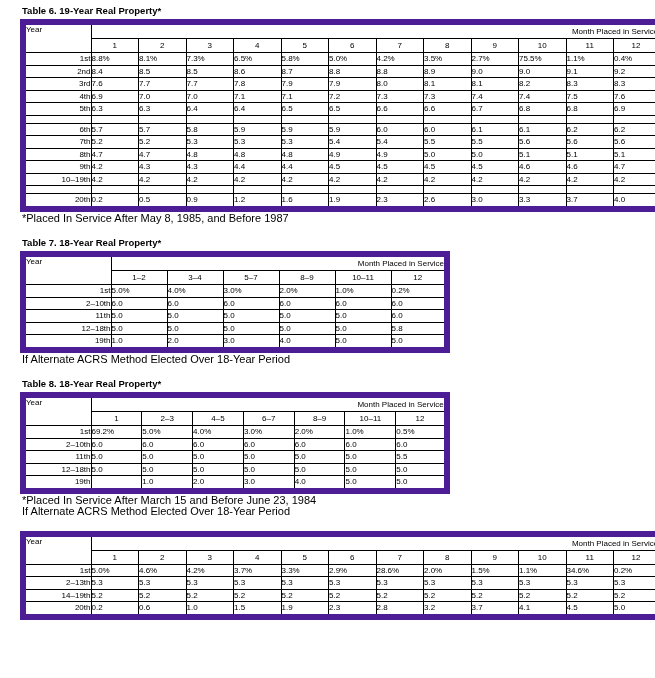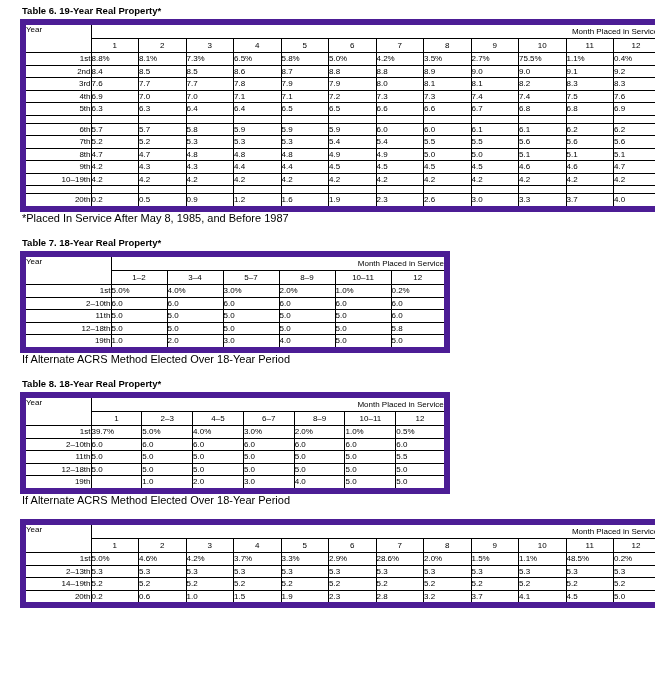--- a/index.html
+++ b/index.html
@@ -440,21 +440,21 @@
               <th class="hdr-cell">4–5</th>
               <th class="hdr-cell">6–7</th>
               <th class="hdr-cell">8–9</th>
               <th class="hdr-cell">10–11</th>
               <th class="hdr-cell">12</th>
             </tr>
           </thead>
           <tbody>
             <tr>
               <td class="rowlabel">1st</td>
-              <td class="datacell">39.7%</td>
+              <td class="datacell">69.2%</td>
               <td class="datacell">5.0%</td>
               <td class="datacell">4.0%</td>
               <td class="datacell">3.0%</td>
               <td class="datacell">2.0%</td>
               <td class="datacell">1.0%</td>
               <td class="datacell">0.5%</td>
             </tr>
             <tr>
               <td class="rowlabel">2–10th</td>
               <td class="datacell">6.0</td>
@@ -490,20 +490,21 @@
               <td class="datacell"></td>
               <td class="datacell">1.0</td>
               <td class="datacell">2.0</td>
               <td class="datacell">3.0</td>
               <td class="datacell">4.0</td>
               <td class="datacell">5.0</td>
               <td class="datacell">5.0</td>
             </tr>
           </tbody>
         </table>
+        <div class="footnote">*Placed In Service After March 15 and Before June 23, 1984</div>
         <div class="footnote">If Alternate ACRS Method Elected Over 18-Year Period</div>
         <div class="spacer-lg"></div>
       </div>
       <div>
         <table class="grid t9">
           <colgroup>
             <col class="c0">
             <col class="cx">
             <col class="cx">
             <col class="cx">
@@ -543,21 +544,21 @@
               <td class="datacell">5.0%</td>
               <td class="datacell">4.6%</td>
               <td class="datacell">4.2%</td>
               <td class="datacell">3.7%</td>
               <td class="datacell">3.3%</td>
               <td class="datacell">2.9%</td>
               <td class="datacell">28.6%</td>
               <td class="datacell">2.0%</td>
               <td class="datacell">1.5%</td>
               <td class="datacell">1.1%</td>
-              <td class="datacell">48.5%</td>
+              <td class="datacell">34.6%</td>
               <td class="datacell">0.2%</td>
             </tr>
             <tr>
               <td class="rowlabel">2–13th</td>
               <td class="datacell">5.3</td>
               <td class="datacell">5.3</td>
               <td class="datacell">5.3</td>
               <td class="datacell">5.3</td>
               <td class="datacell">5.3</td>
               <td class="datacell">5.3</td>

